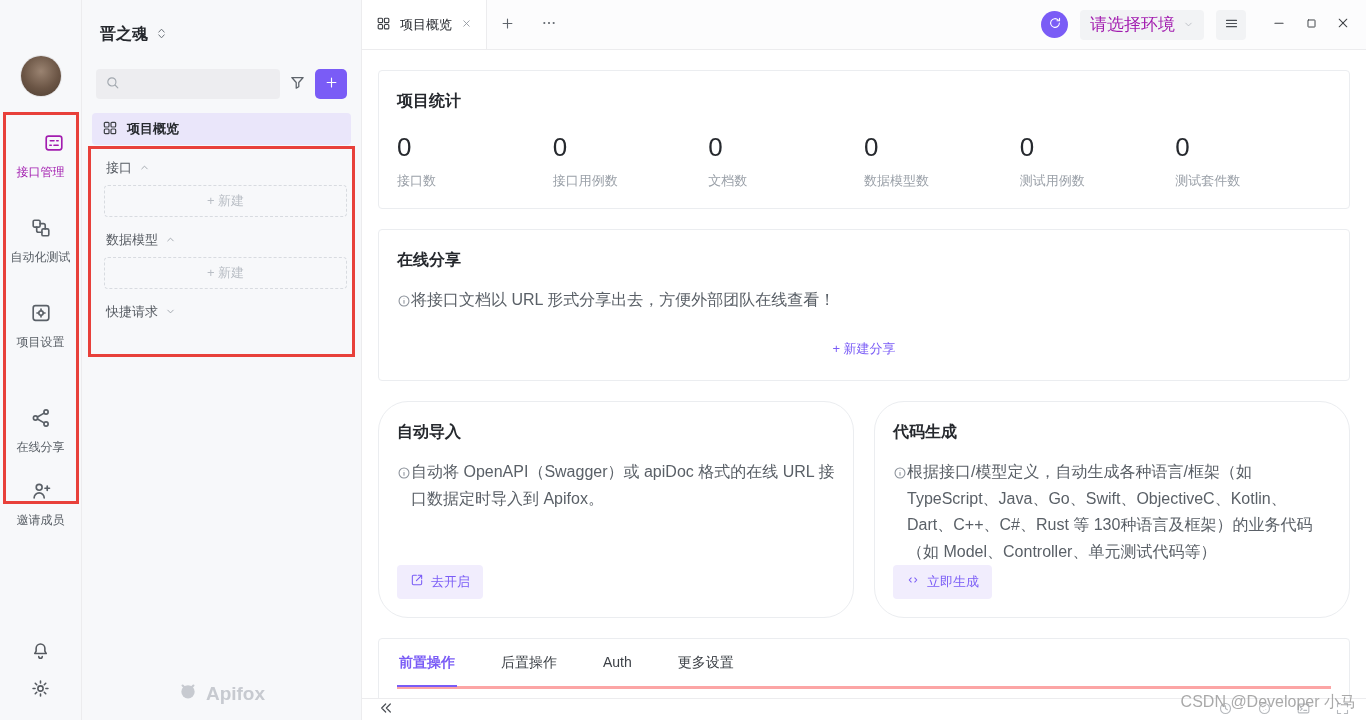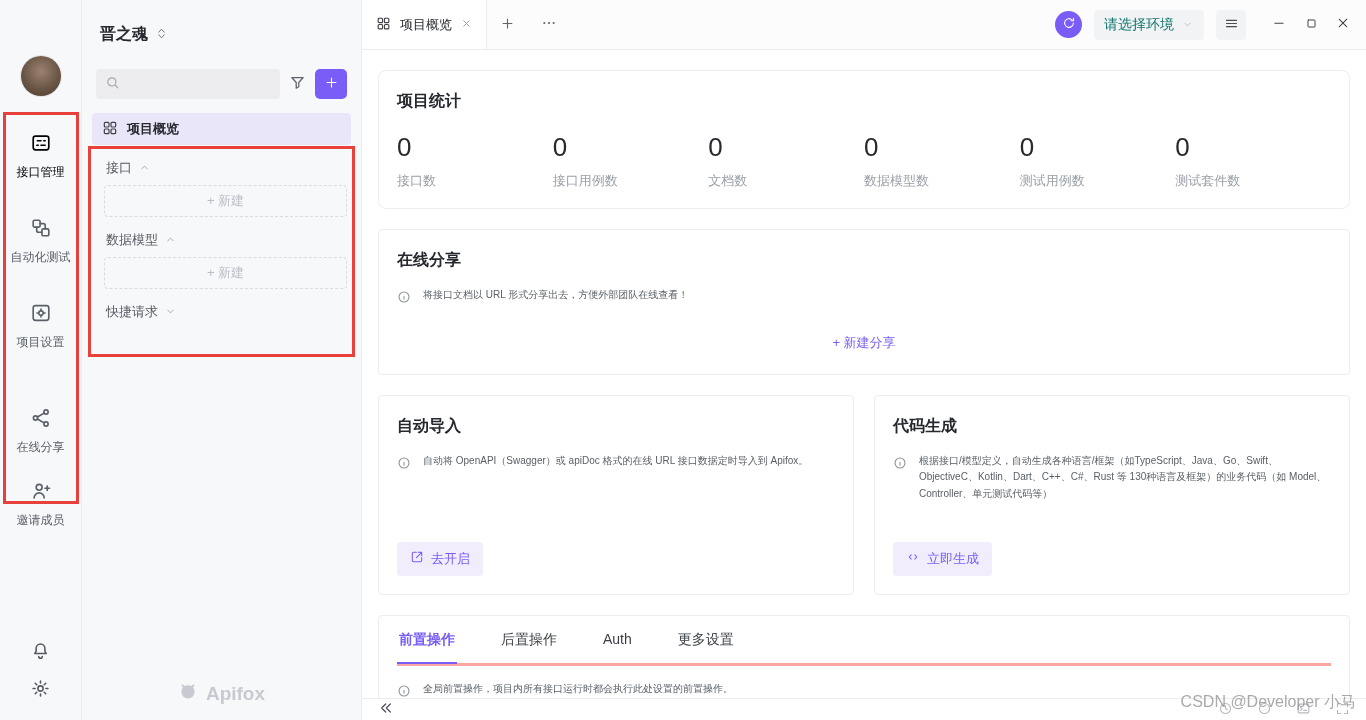--- a/index.html
+++ b/index.html
@@ -15,21 +15,21 @@
   svg { stroke:currentColor; fill:none; stroke-width:1.8; stroke-linecap:round; stroke-linejoin:round; }
 
   
   .rail { width:82px; flex-shrink:0; background:#f7f8fa; border-right:1px solid #ececee;
           display:flex; flex-direction:column; align-items:center; }
   .avatar { width:40px; height:40px; border-radius:50%; margin-top:56px; flex-shrink:0;
             background:radial-gradient(circle at 50% 38%, #9a8371 0%, #6b5545 55%, #4c3c30 100%);
             box-shadow:0 0 0 1px #e4e4e6; }
   .rail-item { display:flex; flex-direction:column; align-items:center; gap:7px;
                color:#5a6067; font-size:12px; margin-top:36px; }
-  .rail-item.active { color:#000000; }
+  .rail-item.active { color:#a21caf;align-items:flex-end; }
   .rail-item.share-first { margin-top:56px; }
   .rail-item.share-second { margin-top:24px; }
   .rail-bottom { margin-top:auto; display:flex; flex-direction:column; align-items:center;
                  gap:14px; padding-bottom:18px; color:#55595f; }
 
   
   .sidebar { width:280px; flex-shrink:0; background:#f7f8fa; border-right:1px solid #ececee;
              display:flex; flex-direction:column; }
   .project-row { display:flex; align-items:center; gap:7px; padding:24px 18px 0;
                  font-size:16px; font-weight:700; color:#26292e; }
@@ -62,46 +62,46 @@
   .tab { height:100%; display:flex; align-items:center; gap:9px; padding:0 14px;
          background:#fff; border-right:1px solid #ececee; font-size:13px; color:#26292e; }
   .tab .i.grid { color:#3d4045; }
   .tab-close { color:#8a9099; }
   .iconbtn { color:#5f656c; padding:0 13px; display:flex; align-items:center; height:100%; }
   .tabbar-right { margin-left:auto; display:flex; align-items:center; gap:12px; padding-right:10px; }
   .refresh-btn { width:27px; height:27px; border-radius:50%; background:#7a5cf6; color:#fff;
                  display:flex; align-items:center; justify-content:center; }
   .env-select { height:30px; min-width:110px; background:#f2f3f5; border-radius:4px;
                 display:flex; align-items:center; gap:8px; padding:0 10px;
-                color:#0f766e; font-size:14px; }
+                color:#a21caf; font-size:17px; }
   .env-select .i { color:#b6bac0; }
   .menu-btn { width:30px; height:30px; background:#f2f3f5; border-radius:4px; color:#4a4e54;
               display:flex; align-items:center; justify-content:center; }
   .win-controls { display:flex; align-items:center; gap:6px; margin-left:8px; color:#3f4247; }
   .win-controls > span { width:26px; height:26px; display:flex; align-items:center; justify-content:center; }
 
   
   .content { flex:1; overflow:hidden; padding:20px 16px 0; background:#fff; }
   .card { background:#fff; border:1px solid #ebedf0; border-radius:4px; }
   .card-title { font-size:16px; font-weight:700; color:#26292e; }
-  .card-stats { padding:20px 18px 18px;border-radius:8px; }
+  .card-stats { padding:20px 18px 18px; }
   .stats-row { display:flex; margin-top:20px; }
   .stat { width:156px; }
   .stat-value { font-size:26px; color:#26292e; }
   .stat-label { font-size:13px; color:#9aa0a8; margin-top:9px; }
 
   .card-share { margin-top:20px; padding:20px 18px 16px; }
-  .info-row { display:flex; align-items:flex-start; gap:12px; margin-top:16px;
-              font-size:10px; color:#5a6067; line-height:1.65; }
+  .info-row { display:flex; align-items:flex-start; gap:0; margin-top:16px;
+              font-size:16px; color:#5a6067; line-height:1.65; }
   .info-row .i { color:#8a9099; margin-top:3px; flex-shrink:0; }
   .share-action { text-align:center; color:#7a5cf6; font-size:13px; margin:24px 0 6px; }
 
   .cards-row { display:flex; gap:20px; margin-top:20px; }
   .cards-row .card { flex:1; min-height:200px; padding:20px 18px 18px;
-                     display:flex; flex-direction:column; }
+                     display:flex; flex-direction:column;border-radius:30px; }
   .card-action-btn { margin-top:auto; align-self:flex-start; display:flex; align-items:center; gap:7px;
                      background:#f1edfd; color:#7a5cf6; font-size:13px; border:none;
                      padding:8px 13px; border-radius:4px; font-family:inherit; }
 
   .card-ops { margin-top:20px; padding:0 18px; height:150px; }
   .ops-tabs { display:flex; gap:42px; border-bottom:3px solid #fca5a5; }
   .ops-tab { padding:15px 2px 13px; font-size:14px; color:#3c4046; }
   .ops-tab.active { color:#7a5cf6; font-weight:600; border-bottom:2px solid #7a5cf6; margin-bottom:-1px; }
   .card-ops .info-row { margin-top:15px; }
 

